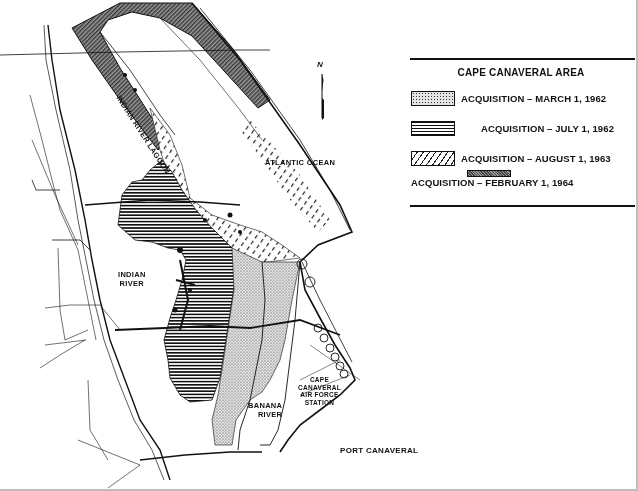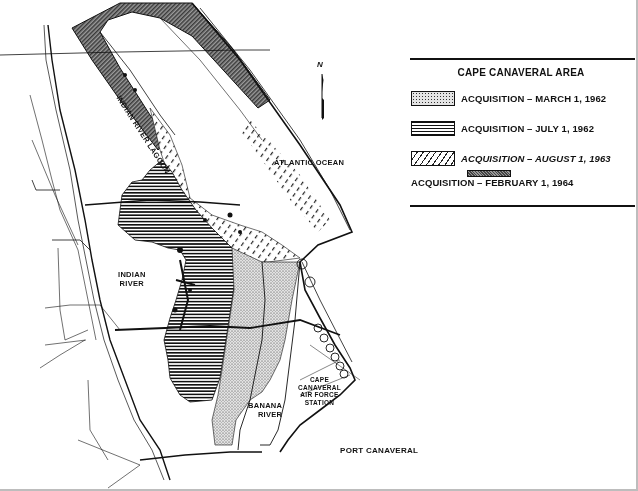--- a/index.html
+++ b/index.html
@@ -102,21 +102,21 @@
       <circle cx="180" cy="250" r="3"></circle>
         <circle cx="190" cy="290" r="2"></circle>
         <circle cx="175" cy="310" r="2.5"></circle>
       <circle cx="125" cy="75" r="2"></circle>
         <circle cx="135" cy="90" r="2"></circle>
     </g>
     <path d="M180,260 L188,300 L180,330 M176,280 L195,285" fill="none" stroke="#111" stroke-width="2"></path>
   </svg>
 
   <div class="lbl" style="left:122px;top:94px;font-size:7.5px;transform:rotate(57deg);transform-origin:left top;white-space:nowrap;">INDIAN RIVER LAGOON</div>
-  <div class="lbl" style="left:274px;top:158px;font-size:7.5px;white-space:nowrap;">ATLANTIC OCEAN</div>
+  <div class="lbl" style="left:265px;top:158px;font-size:7.5px;white-space:nowrap;">ATLANTIC OCEAN</div>
   <div class="lbl" style="left:118px;top:270px;font-size:7.5px;">
     <div>INDIAN</div>
     <div>RIVER</div>
   </div>
   <div class="lbl" style="left:248px;top:401px;font-size:7.5px;text-align:right;">
     <div>BANANA</div>
     <div>RIVER</div>
   </div>
   <div class="lbl" style="left:298px;top:376px;font-size:6.5px;line-height:7.5px;">
     <div>CAPE</div>
@@ -135,25 +135,25 @@
     </svg>
   </div>
 
   <div class="legend">
     <div class="rule" style="top:0;"></div>
     <div class="title">CAPE CANAVERAL AREA</div>
     <div class="row" style="top:31px;">
       <div class="swatch sw-march"></div>
       <span class="rlabel">ACQUISITION – MARCH 1, 1962</span>
     </div>
-    <div class="row" style="top:61px;">
+    <div class="row" style="top:61px;gap:20px;">
       <div class="swatch sw-july"></div>
       <span class="rlabel">ACQUISITION – JULY 1, 1962</span>
     </div>
-    <div class="row" style="top:91px;font-style:italic;">
+    <div class="row" style="top:91px;">
       <div class="swatch sw-aug"></div>
       <span class="rlabel">ACQUISITION – AUGUST 1, 1963</span>
     </div>
     <div class="row" style="top:112px;flex-direction:column;">
       <div class="swatch sw-feb"></div>
       <span class="rlabel">ACQUISITION – FEBRUARY 1, 1964</span>
     </div>
     <div class="rule" style="top:147px;"></div>
   </div>
 

